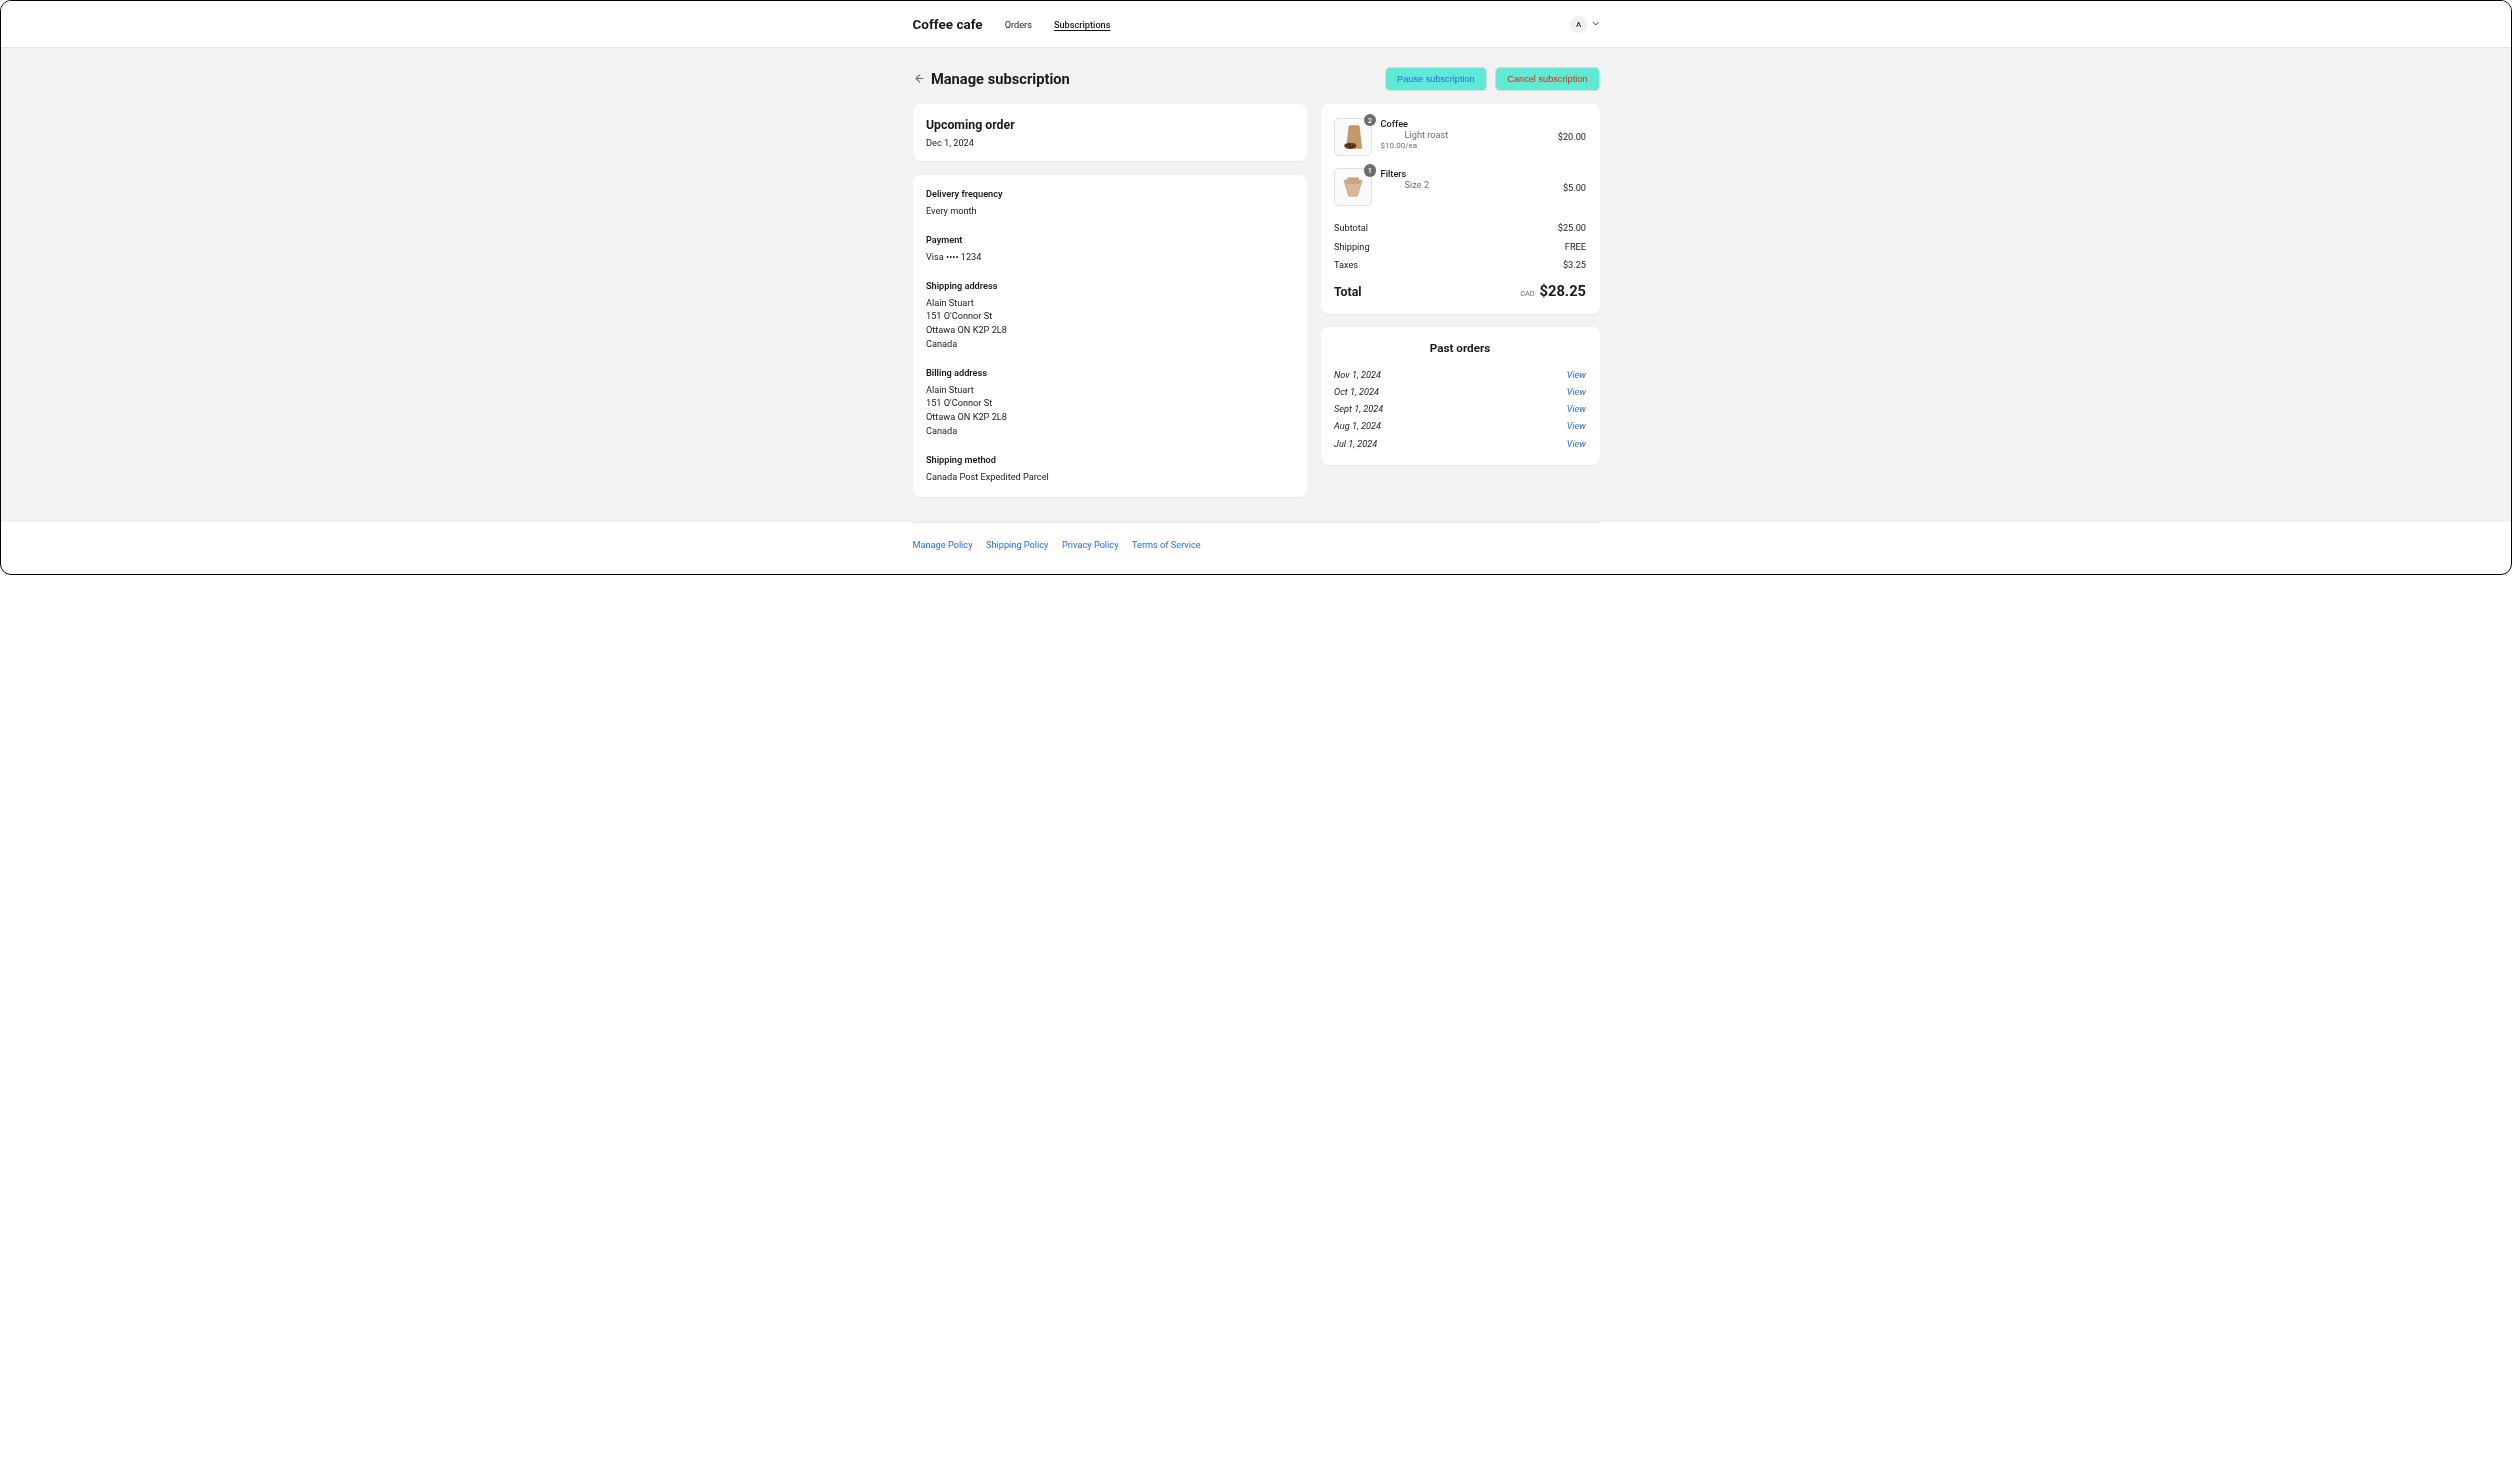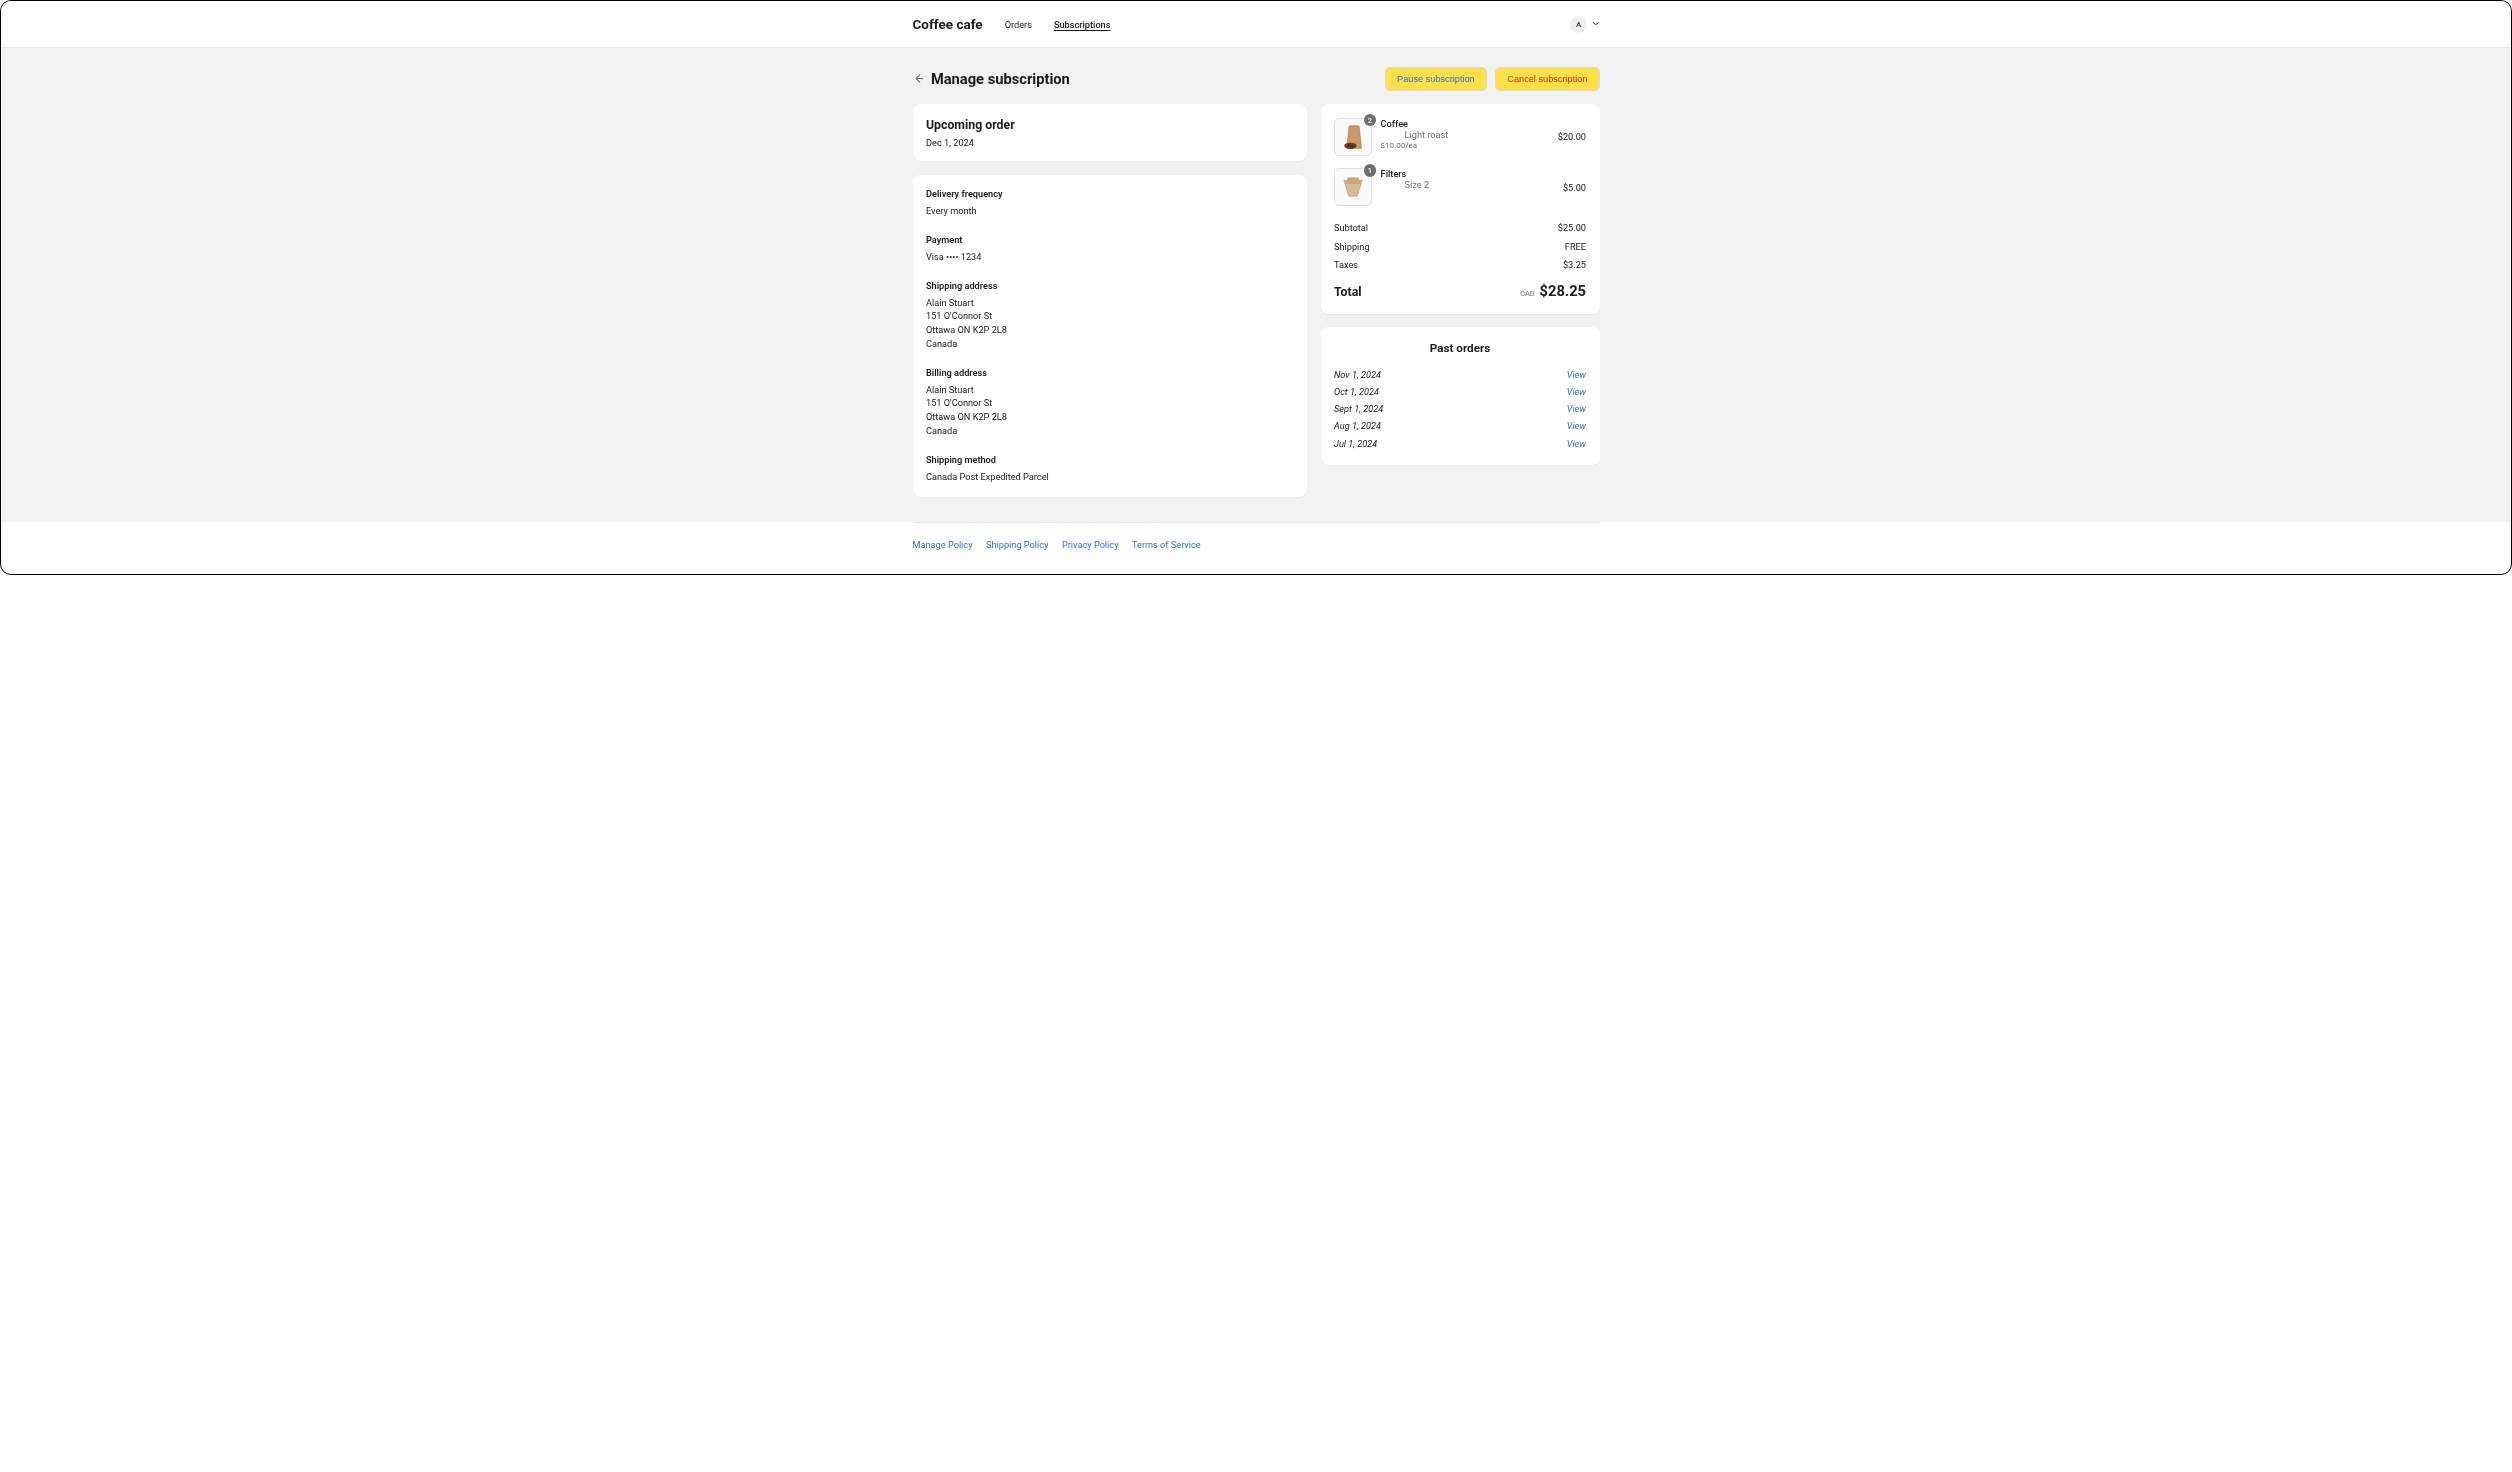--- a/index.html
+++ b/index.html
@@ -110,21 +110,21 @@
       font-weight: 700;
     }
     .page-actions {
       display: flex;
       gap: 8.6px;
     }
     .btn {
       padding: 6.1px 11px;
       border-radius: 4.9px;
       border: 0.6px solid #d9d9d9;
-      background: #fde047;
+      background: #5eead4;
       font-size: 9.2px;
       font-weight: 500;
       cursor: pointer;
     }
     .btn-pause {
       color: #2a6fdb;
     }
     .btn-cancel {
       color: #d72c0d;
     }

